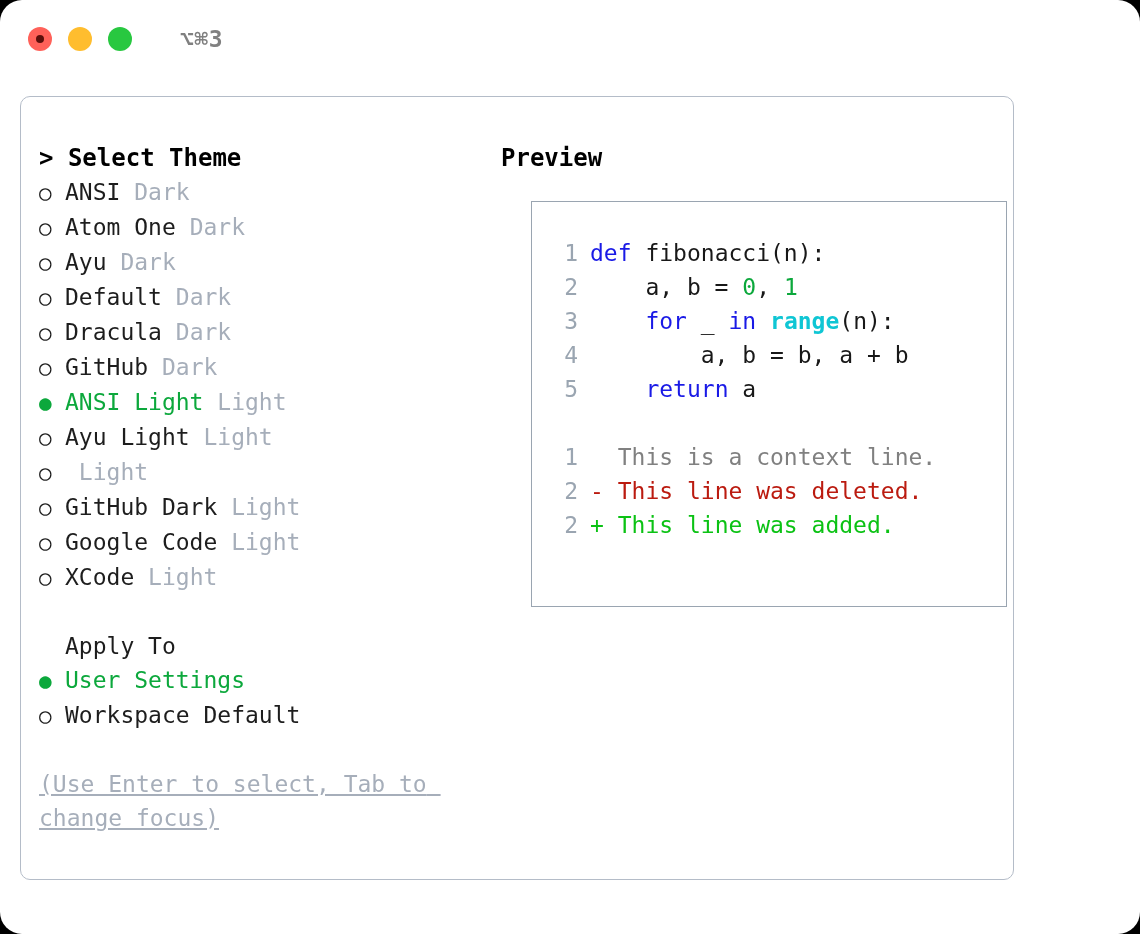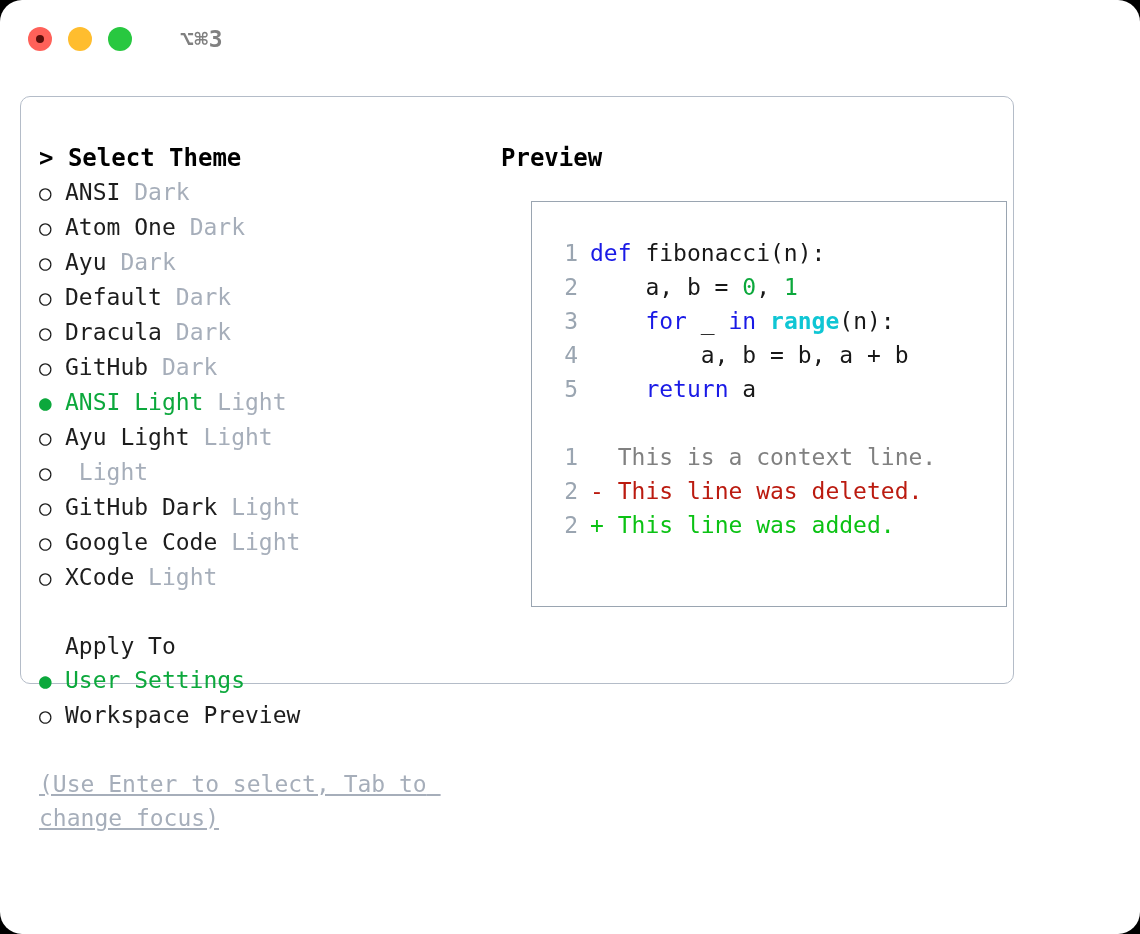--- a/index.html
+++ b/index.html
@@ -63,21 +63,21 @@
     line-height: 1;
     white-space: pre;
   }
 
   
   #main-panel {
     position: absolute;
     left: 20px;
     top: 96px;
     width: 994px;
-    height: 588px;
+    height: 784px;
     border: 1.5px solid #b4bcc8;
     border-radius: 10px;
     box-sizing: border-box;
   }
 
   
   #theme-column {
     position: absolute;
     left: 18px;
     top: 44px;
@@ -207,21 +207,21 @@
         </div>
 
       <div class="spacer-row"></div>
 
       <div class="group-heading">
         <span class="marker">○</span>
         <span>Apply To</span>
       </div>
       <div id="apply-to-list">
           <div class="option-row selected"><span class="marker">●</span><span class="opt-name">User Settings</span></div>
-          <div class="option-row"><span class="marker">○</span><span class="opt-name">Workspace Preview</span></div>
+          <div class="option-row"><span class="marker">○</span><span class="opt-name">Workspace Default</span></div>
         </div>
 
       <div id="hint-text">(Use Enter to select, Tab to change focus)</div>
     </div>
 
     <div id="preview-column">
       <div class="section-title">Preview</div>
 
       <div id="preview-box">
         <div id="code-area">

